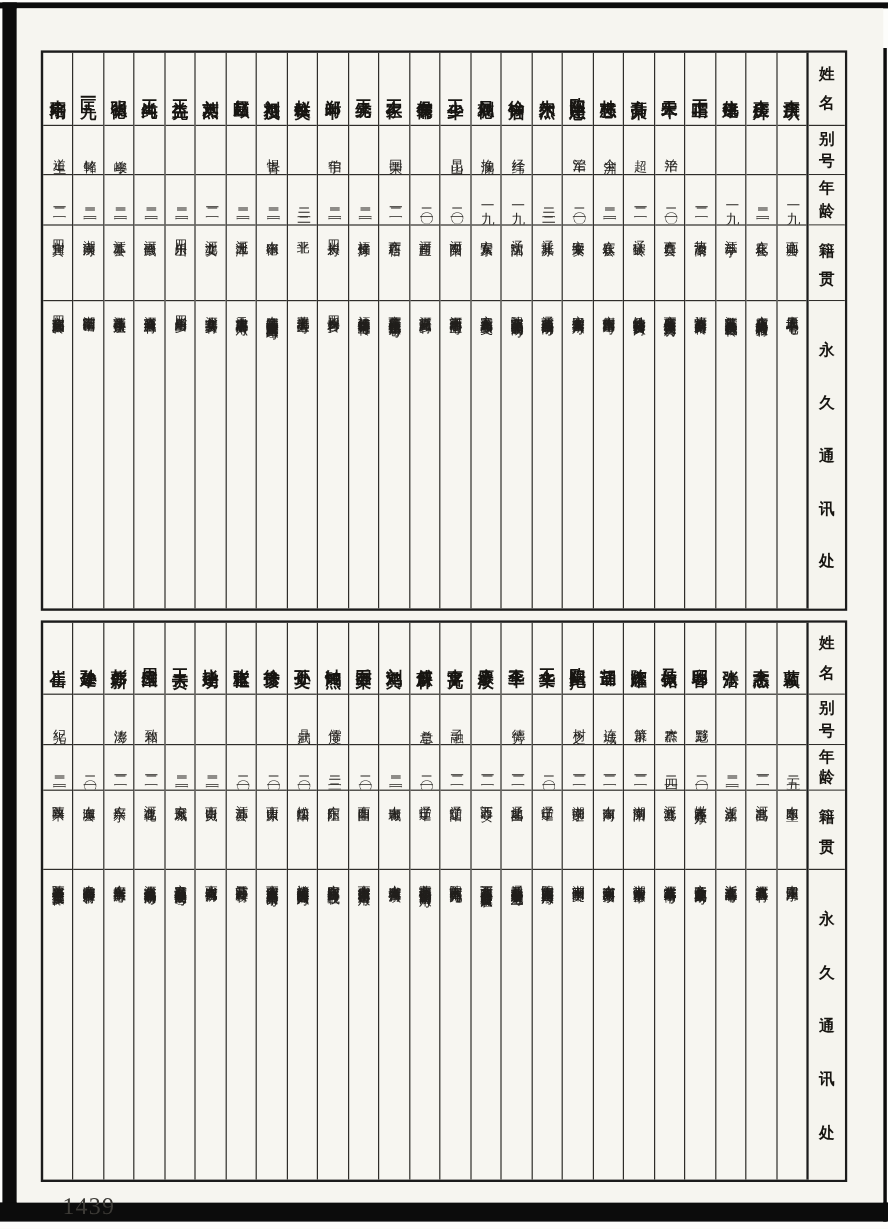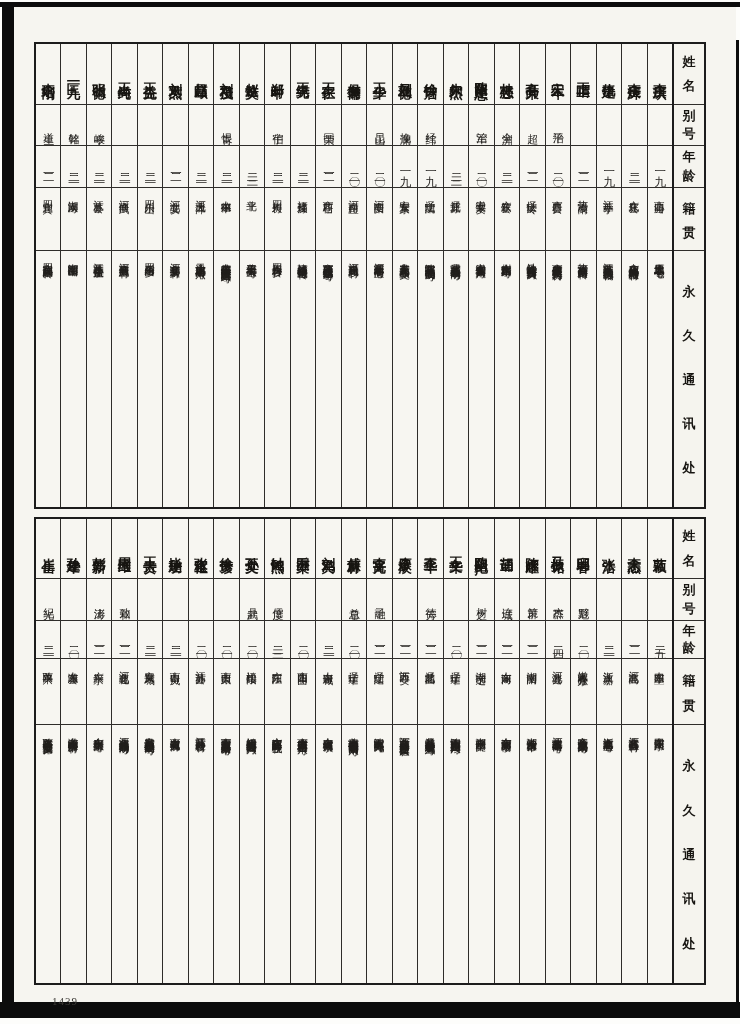--- a/index.html
+++ b/index.html
@@ -56,21 +56,21 @@
   .c-addr{padding:4px 0 2px 0;}
   .c-addr .vtext{height:100%;line-height:12px;font-size:10.5px;letter-spacing:0.5px;}
   
   .hd{
     flex-direction:column;justify-content:space-evenly;align-items:center;
     font-weight:bold;font-size:13px;color:#171511;background:#f5f4ee;
   }
   .hd span{display:block;line-height:14px;}
   .pagenum{
     position:absolute;left:38px;top:988px;
-    font-size:11px;color:#3c3a36;letter-spacing:1px;
+    font-size:20px;color:#3c3a36;letter-spacing:1px;
     font-family:"Liberation Serif",serif;
   }
 </style>
 </head>
 <body>
 
 <div class="edge edge-top"></div>
 <div class="edge edge-left"></div>
 <div class="edge edge-bottom"></div>
 <div class="edge edge-right"></div>

